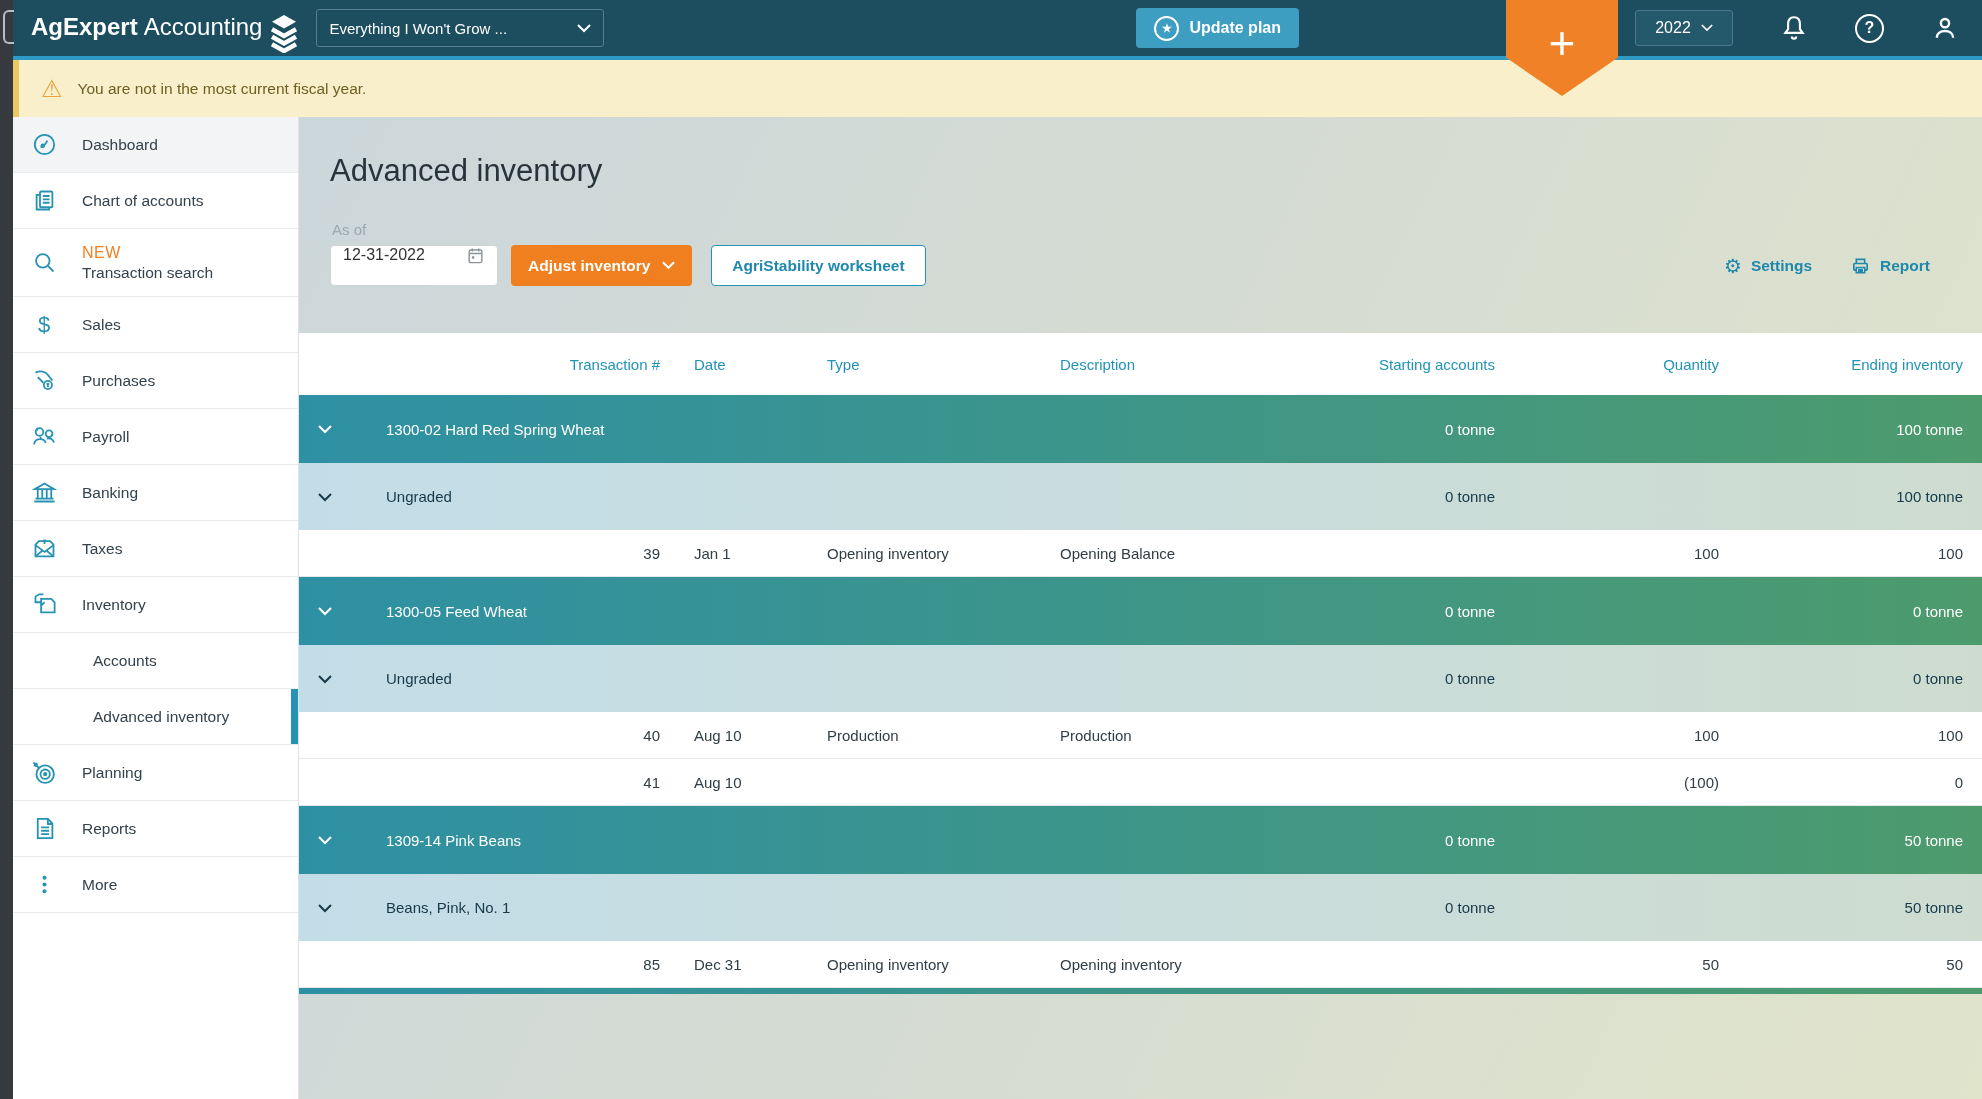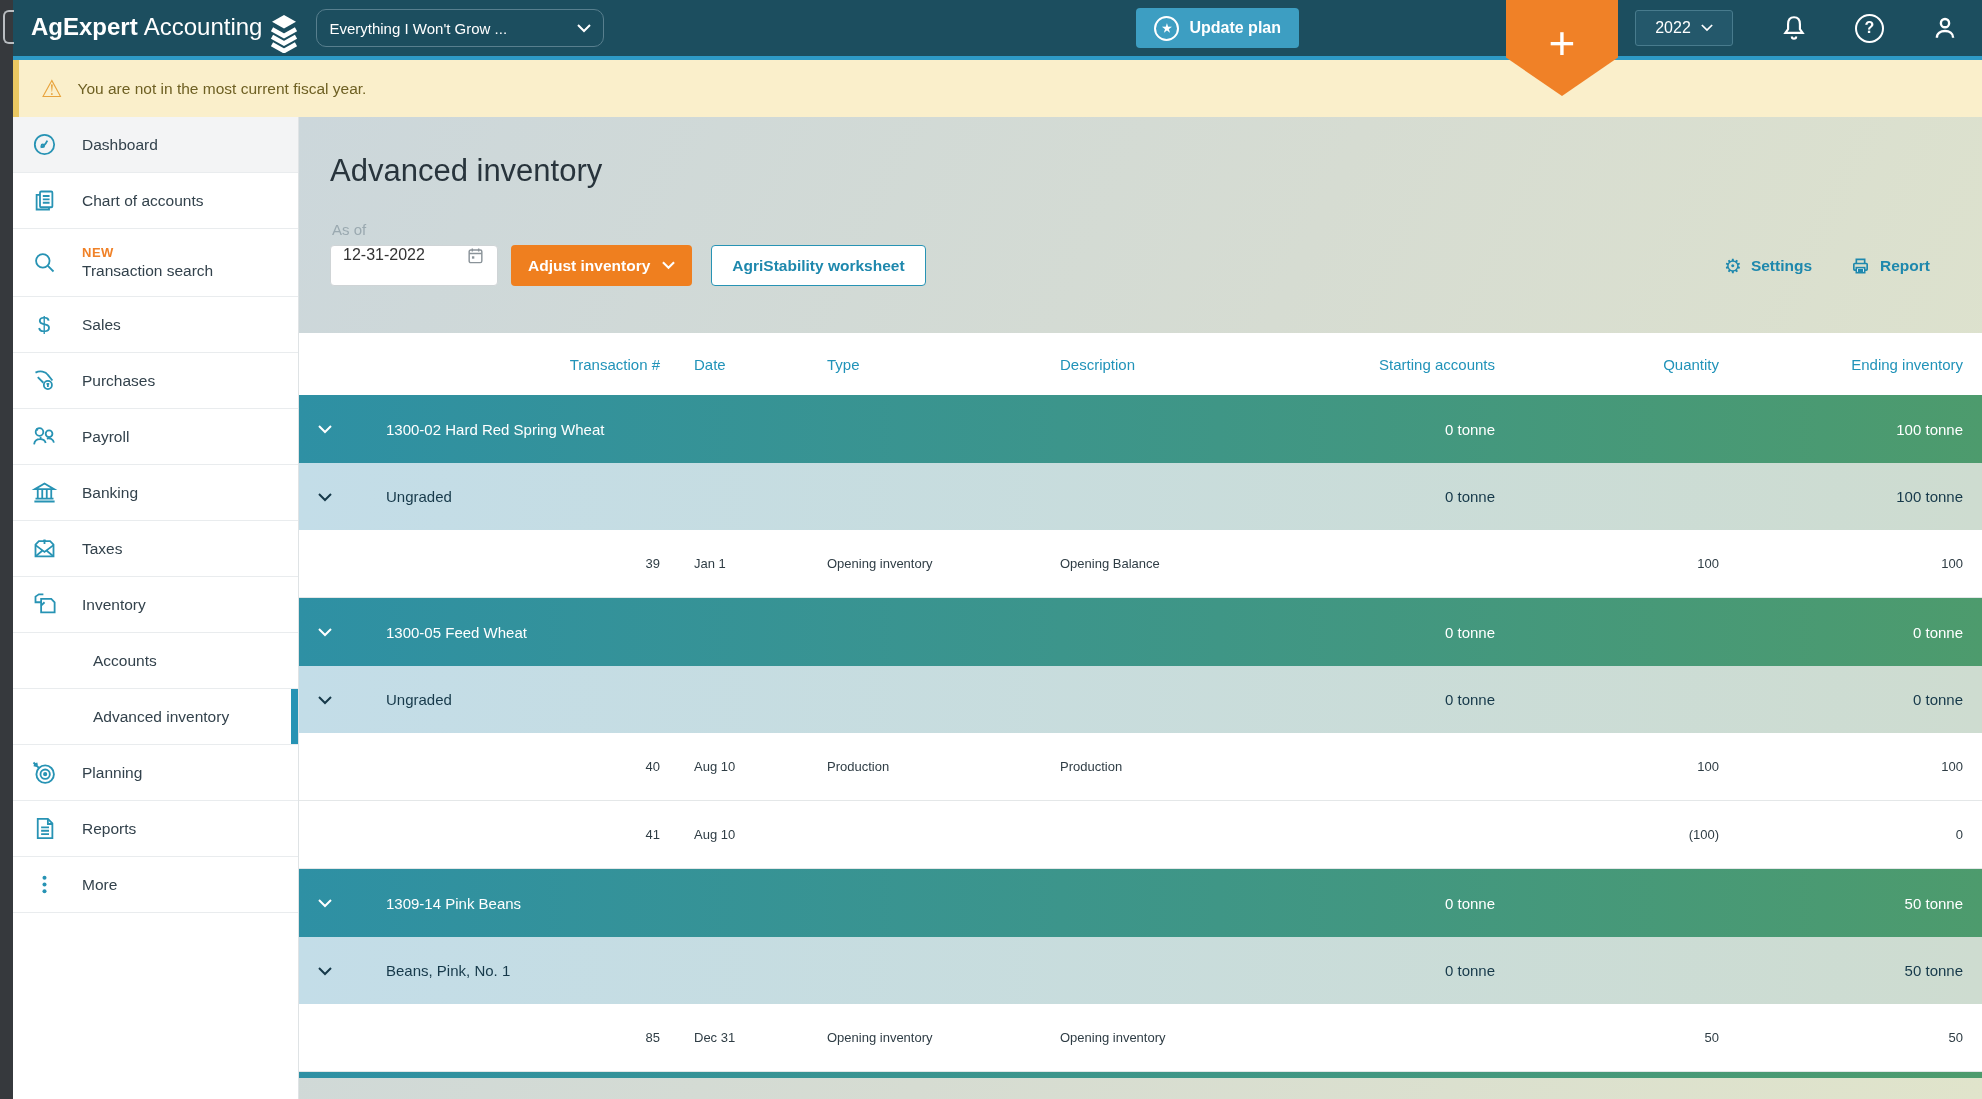--- a/index.html
+++ b/index.html
@@ -11,21 +11,21 @@
   
   .left-strip{position:absolute;left:0;top:0;width:13px;height:1099px;background:#36393d;z-index:80;}
   .tab-frag{position:absolute;left:3px;top:10px;width:9px;height:30px;border:2px solid #b9bdc1;border-right:none;border-radius:6px 0 0 6px;}
   
   .app-header{position:absolute;left:13px;top:0;right:0;height:56px;background:#1c4e5f;display:flex;align-items:center;z-index:50;}
   .blue-strip{position:absolute;left:13px;top:56px;right:0;height:4px;background:#2e9ac6;z-index:50;}
   .brand{display:flex;align-items:baseline;margin-left:18px;color:#fff;font-size:24px;white-space:nowrap;margin-top:9px;}
   .brand .bold{font-weight:700;}
   .brand .light{font-weight:400;margin-left:6px;}
   .brand-icon{margin-left:4px;align-self:center;}
-  .account-dd{margin-left:14px;width:262px;height:36px;border:1px solid #587f8e;border-radius:10px;color:#fff;
+  .account-dd{margin-left:14px;width:262px;height:36px;border:1px solid #587f8e;border-radius:3px;color:#fff;
     display:flex;align-items:center;justify-content:space-between;padding:0 12px;font-size:15px;cursor:pointer;white-space:nowrap;overflow:hidden;}
   .hdr-right{margin-left:auto;display:flex;align-items:center;margin-right:24px;}
   .update-btn{background:#3d9ec2;color:#fff;font-weight:700;font-size:16px;height:40px;border-radius:4px;
     display:flex;align-items:center;gap:10px;padding:0 18px;cursor:pointer;border:none;}
   .star-circle{width:21px;height:21px;border:2px solid #fff;border-radius:50%;display:flex;align-items:center;justify-content:center;font-size:11px;color:#fff;}
   .ribbon{position:absolute;left:1506px;top:0;width:112px;height:96px;background:#f08127;z-index:70;
     clip-path:polygon(0 0,100% 0,100% 60%,50% 100%,0 60%);filter:drop-shadow(0 3px 3px rgba(0,0,0,.35));
     display:flex;justify-content:center;cursor:pointer;}
   .ribbon .plus{color:#fff;font-size:46px;font-weight:400;line-height:86px;}
   .year-dd{margin-left:336px;width:96px;height:34px;background:#24586b;border:1px solid #487b8d;border-radius:3px;color:#fff;
@@ -40,21 +40,21 @@
   .banner-text{margin-left:15px;color:#6e6023;font-size:15.5px;}
   
   .sidebar{position:absolute;left:13px;top:117px;width:285px;bottom:0;background:#fff;border-right:1px solid #dfe3e5;z-index:5;}
   .side-item{display:flex;align-items:center;height:55px;border-bottom:1px solid #e9ecee;cursor:pointer;position:relative;gap:7px;}
   .side-item.first{background:#f3f4f5;}
   .side-item.tall{height:67px;}
   .side-icon{width:30px;margin-left:16px;color:#2793b4;display:flex;align-items:center;justify-content:center;}
   .side-icon .dollar{font-size:22px;color:#2793b4;}
   .side-label{margin-left:16px;font-size:15.5px;color:#33424c;}
   .side-label-stack{margin-left:16px;display:flex;flex-direction:column;line-height:1.25;}
-  .new-tag{color:#f08127;font-size:13px;font-weight:700;letter-spacing:.5px;}
+  .new-tag{color:#f08127;font-size:16px;font-weight:400;letter-spacing:.5px;}
   .side-sub{display:flex;align-items:center;height:55px;border-bottom:1px solid #e9ecee;cursor:pointer;position:relative;padding-left:80px;font-size:15.5px;color:#33424c;}
   .side-sub.active::after{content:'';position:absolute;right:0;top:0;width:7px;height:100%;background:#2793b4;}
   
   .main{position:absolute;left:298px;top:117px;right:0;bottom:0;
     background:linear-gradient(115deg,#ccd7db 0%,#d6dcd2 50%,#e0e4cb 100%);}
   .hero{position:relative;height:216px;}
   .page-title{position:absolute;left:32px;top:36px;font-size:31px;color:#28343c;}
   .asof-label{position:absolute;left:34px;top:104px;font-size:15px;color:#9aa9b0;}
   .controls{position:absolute;left:32px;top:128px;display:flex;align-items:center;}
   .date-box{width:168px;height:41px;background:#fff;border:1px solid #cfd4d6;border-radius:4px;
@@ -66,21 +66,21 @@
     display:flex;align-items:center;padding:0 20px;cursor:pointer;box-sizing:border-box;}
   .hero-links{position:absolute;right:52px;top:128px;height:41px;display:flex;align-items:center;gap:38px;}
   .hero-link{display:flex;align-items:center;gap:9px;color:#1e88ad;font-weight:700;font-size:15.5px;cursor:pointer;}
   .gear-glyph{font-size:20px;font-family:"DejaVu Sans",sans-serif;line-height:1;}
   
   .inv-table{position:absolute;left:0;top:216px;right:0;}
   .trow{display:grid;grid-template-columns:88px 274px 133px 233px 1fr 240px 224px 244px;align-items:center;padding-right:19px;}
   .thead{height:62px;background:#fff;color:#2193b9;font-weight:400;font-size:15px;}
   .grow{height:68px;background:linear-gradient(90deg,#2e90a4,#4d9b6d);color:#fff;font-size:15px;cursor:pointer;}
   .subrow{height:67px;background:linear-gradient(90deg,#c3dde8,#cedcd0);color:#16394a;font-size:15px;cursor:pointer;}
-  .txnrow{height:68px;background:#fff;color:#2f3d45;font-size:13px;border-bottom:1px solid #e4e7e8;box-sizing:border-box;}
+  .txnrow{height:47px;background:#fff;color:#2f3d45;font-size:15px;border-bottom:1px solid #e4e7e8;box-sizing:border-box;}
   .cell{white-space:nowrap;}
   .cell-chev{grid-column:1;display:flex;align-items:center;padding-left:19px;}
   .cell-label{grid-column:2/6;}
   .cell-tx{grid-column:2;text-align:right;}
   .cell-date{grid-column:3;padding-left:34px;}
   .cell-type{grid-column:4;padding-left:34px;}
   .cell-desc{grid-column:5;padding-left:34px;}
   .cell-start{grid-column:6;text-align:right;}
   .cell-qty{grid-column:7;text-align:right;}
   .cell-end{grid-column:8;text-align:right;}

